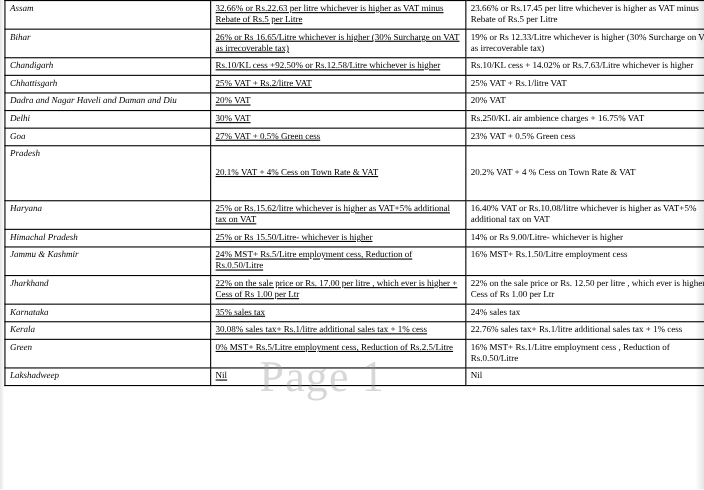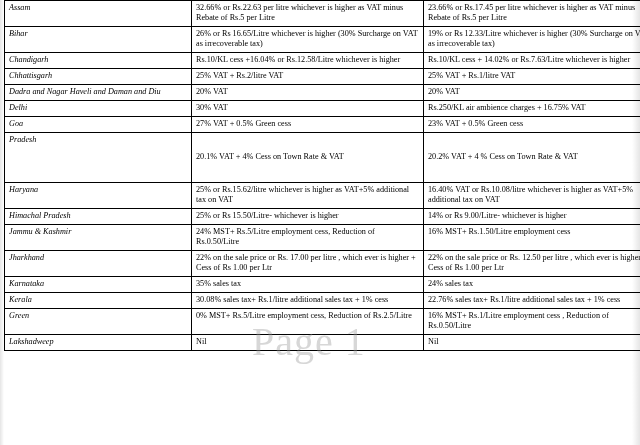--- a/index.html
+++ b/index.html
@@ -33,34 +33,35 @@
     padding: 2px 4px 3px 4px;
     font-size: 8.2px;
     line-height: 1.22;
   }
   td.c-state {
     width: 178px;
     font-style: italic;
   }
   td.c-petrol {
     width: 223px;
+    text-decoration: underline;
   }
   td.c-diesel {
     width: 223px;
   }
   .clip-row td {
     height: 8px;
     padding-top: 0;
     padding-bottom: 0;
     overflow: hidden;
     color: #1a1a1a;
   }
   .watermark {
     position: absolute;
-    left: 252px;
+    left: 236px;
     top: 318px;
     font-family: "Liberation Serif", serif;
     font-size: 40px;
     color: rgba(150, 150, 150, 0.38);
     letter-spacing: 1px;
     pointer-events: none;
     white-space: nowrap;
   }
   .edge-shadow-left {
     position: absolute;
@@ -97,21 +98,21 @@
         <td class="c-petrol">32.66% or Rs.22.63 per litre whichever is higher as VAT minus Rebate of Rs.5 per Litre</td>
         <td class="c-diesel">23.66% or Rs.17.45 per litre whichever is higher as VAT minus Rebate of Rs.5 per Litre</td>
       </tr>
       <tr>
         <td class="c-state">Bihar</td>
         <td class="c-petrol">26% or Rs 16.65/Litre whichever is higher (30% Surcharge on VAT as irrecoverable tax)</td>
         <td class="c-diesel">19% or Rs 12.33/Litre whichever is higher (30% Surcharge on VAT as irrecoverable tax)</td>
       </tr>
       <tr>
         <td class="c-state">Chandigarh</td>
-        <td class="c-petrol">Rs.10/KL cess +16.04% or Rs.12.58/Litre whichever is higher</td>
+        <td class="c-petrol">Rs.10/KL cess +92.50% or Rs.12.58/Litre whichever is higher</td>
         <td class="c-diesel">Rs.10/KL cess + 14.02% or Rs.7.63/Litre whichever is higher</td>
       </tr>
       <tr>
         <td class="c-state">Chhattisgarh</td>
         <td class="c-petrol">25% VAT + Rs.2/litre VAT</td>
         <td class="c-diesel">25% VAT + Rs.1/litre VAT</td>
       </tr>
       <tr>
         <td class="c-state">Dadra and Nagar Haveli and Daman and Diu</td>
         <td class="c-petrol">20% VAT</td>

